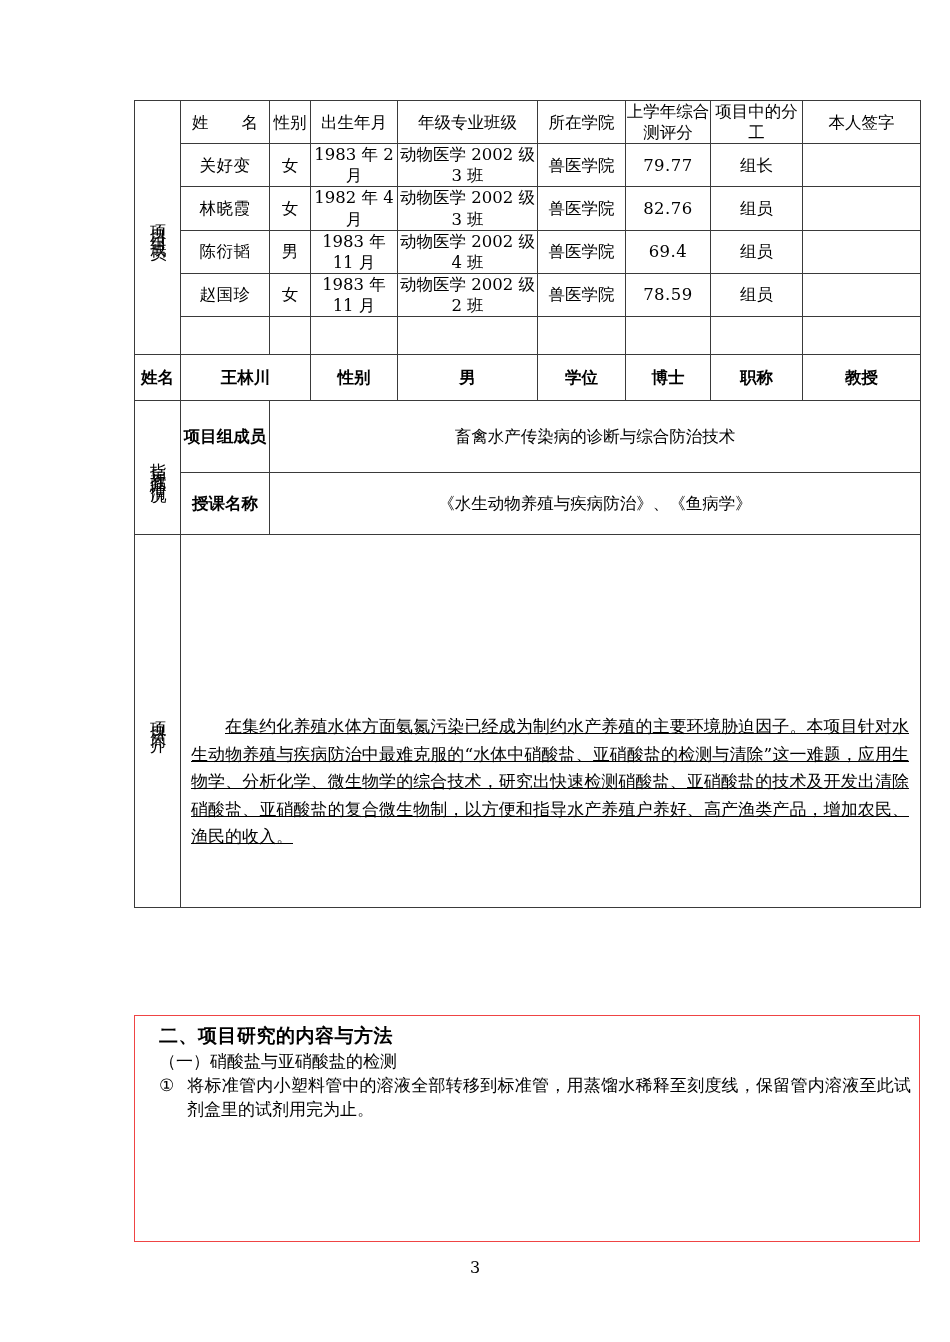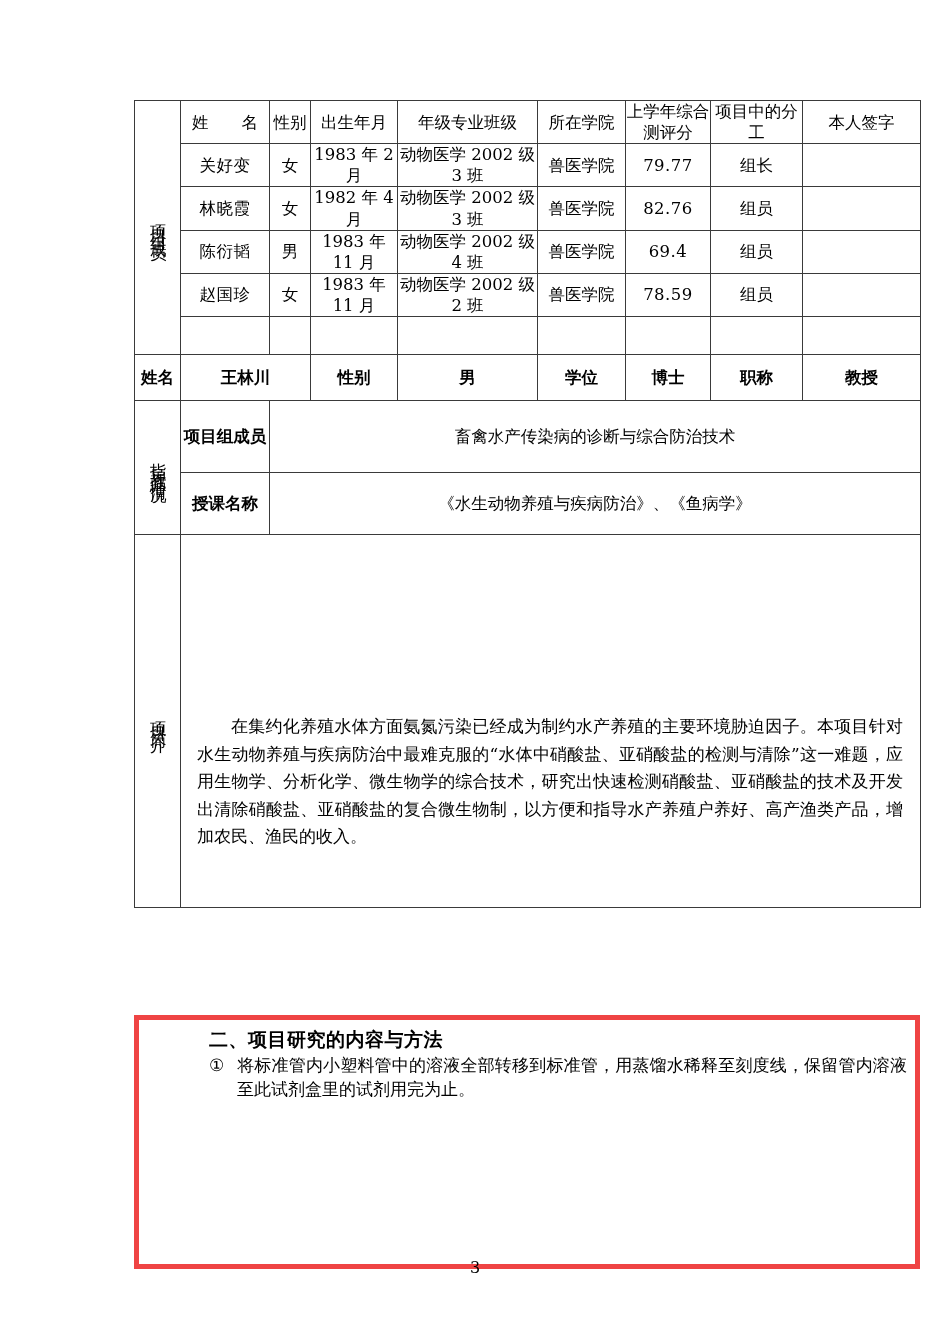--- a/index.html
+++ b/index.html
@@ -81,33 +81,32 @@
     height: 372px;
   }
   .intro-inner {
     padding: 0 9px 0 8px;
     font-size: 17px;
     line-height: 1.62;
     text-align: justify;
     text-justify: inter-ideograph;
   }
   .intro-spacer { height: 122px; }
-  .intro-p { text-indent: 2em; margin: 8px; }
+  .intro-p { text-indent: 2em; margin: 2px; text-decoration: underline; }
 
   
   .bottom-block {
     position: absolute;
     left: 134px;
     top: 1015px;
     width: 786px;
-    height: 254px;
-    border: 5px solid #ef4444;
+    height: 227px;
+    border: 1px solid #ef4444;
     box-sizing: border-box;
     overflow: hidden;
-    padding-left: 46px;
   }
   .bb-inner {
     padding: 8px 8px 0 24px;
   }
   .sec-title {
     font-family: "DejaVu Sans", "Liberation Sans", sans-serif;
     font-weight: bold;
     font-size: 19px;
     line-height: 1.25;
     letter-spacing: 0.5px;
@@ -264,20 +263,21 @@
             <p class="intro-p">在集约化养殖水体方面氨氮污染已经成为制约水产养殖的主要环境胁迫因子。本项目针对水生动物养殖与疾病防治中最难克服的“水体中硝酸盐、亚硝酸盐的检测与清除”这一难题，应用生物学、分析化学、微生物学的综合技术，研究出快速检测硝酸盐、亚硝酸盐的技术及开发出清除硝酸盐、亚硝酸盐的复合微生物制，以方便和指导水产养殖户养好、高产渔类产品，增加农民、渔民的收入。</p>
           </div>
         </td>
       </tr>
     </tbody>
   </table>
 
   <div class="bottom-block">
     <div class="bb-inner">
       <div class="sec-title">二、项目研究的内容与方法</div>
+      <p class="body-line">（一）硝酸盐与亚硝酸盐的检测</p>
 
       <p class="list-item">
         <span class="mk">①</span><span>将标准管内小塑料管中的溶液全部转移到标准管，用蒸馏水稀释至刻度线，保留管内溶液至此试剂盒里的试剂用完为止。</span>
       </p>
     </div>
   </div>
 
   <div class="page-number">3</div>
 
 </div>

